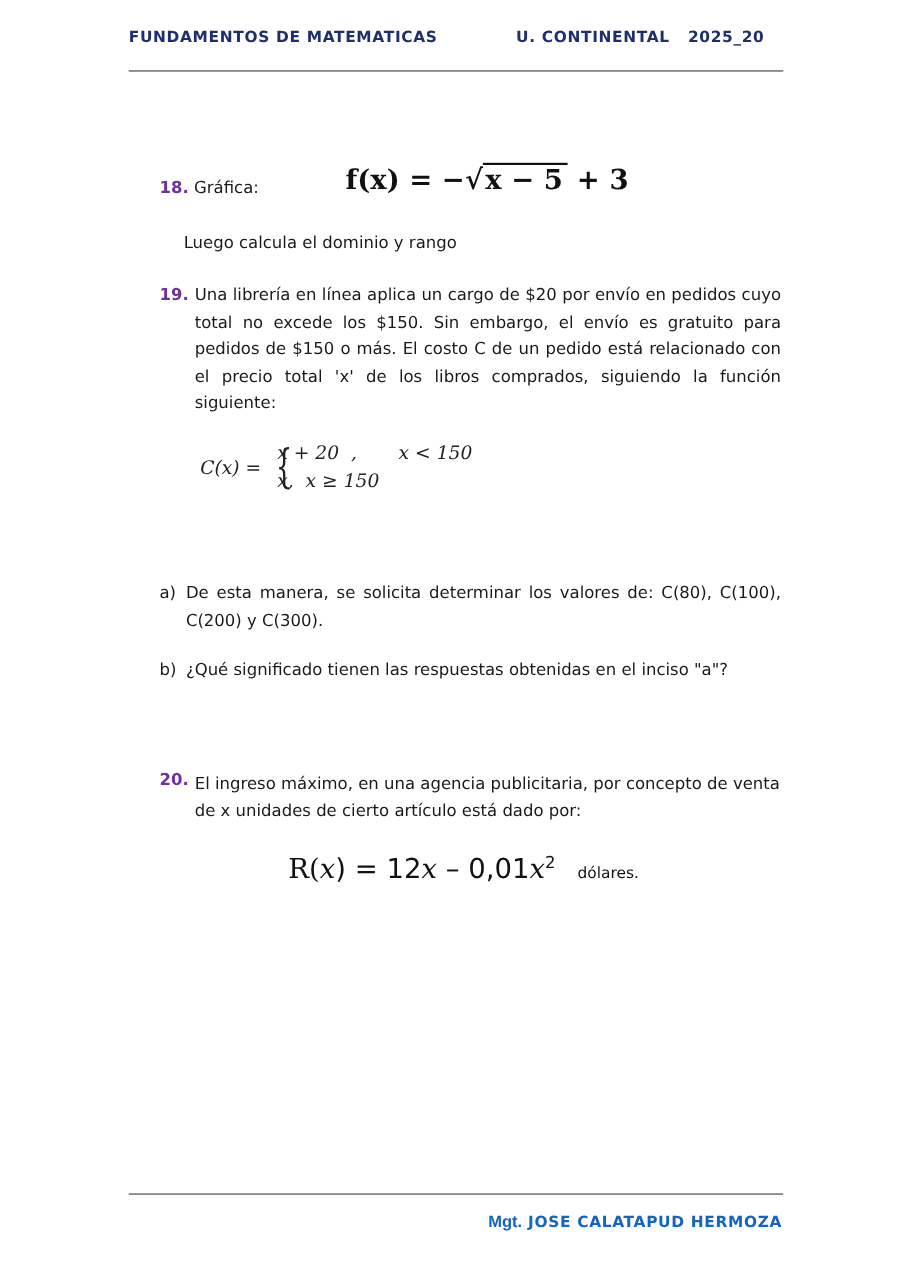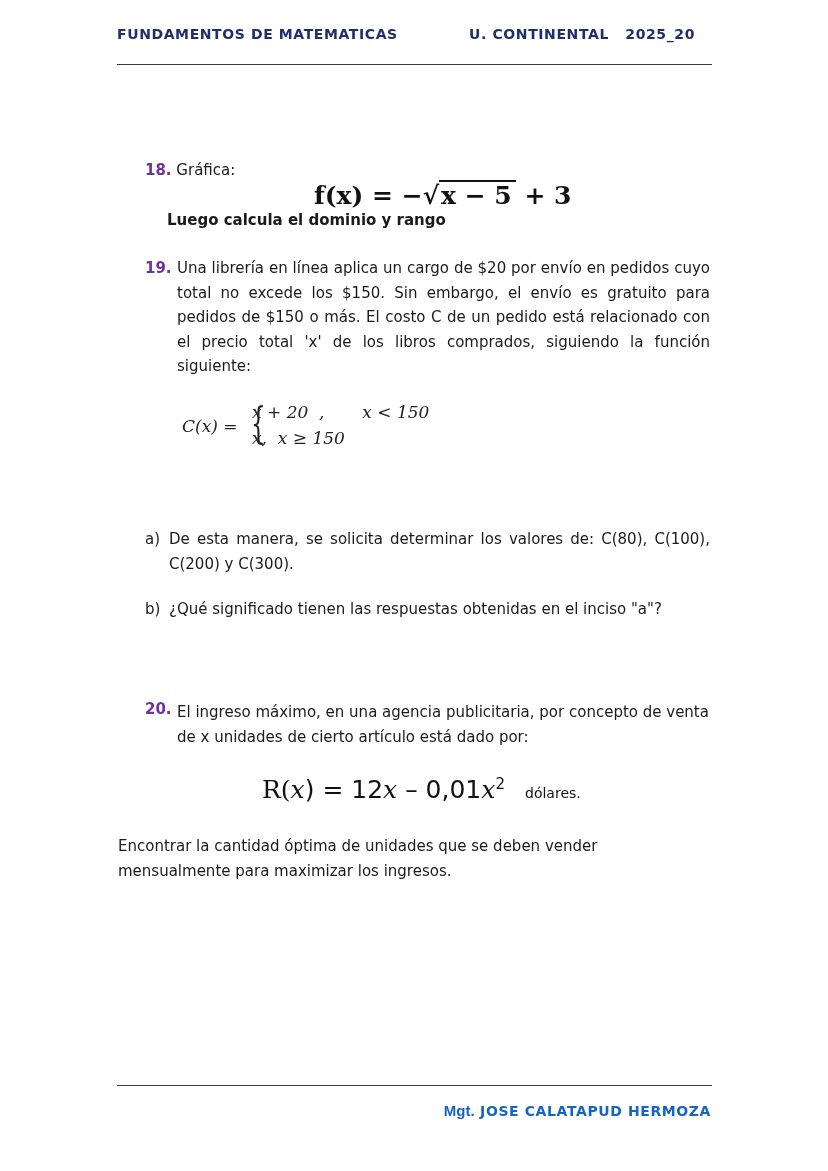--- a/index.html
+++ b/index.html
@@ -15,23 +15,23 @@
   .footer { position:absolute; top:1102px; right:117px; font-size:14px; font-weight:bold;
             color:#1565c0; letter-spacing:0.6px; white-space:nowrap; }
   .footer .mgt { font-family:"Liberation Sans", sans-serif; font-weight:bold; font-size:15px; letter-spacing:0; }
 
   .txt { position:absolute; font-family:"DejaVu Sans", sans-serif; font-size:15px; line-height:24.5px; color:#1a1a1a; }
   .num { color:#7030a0; font-weight:bold; }
   .just-last { text-align:justify; text-align-last:left; }
 
   .q18-label { top:158px; left:145px; }
   .q18-formula { position:absolute; top:148px; left:314px; font-family:"DejaVu Serif", serif;
-                 font-weight:bold; font-size:25px; color:#111; white-space:nowrap;margin-top:32px; }
+                 font-weight:bold; font-size:25px; color:#111; white-space:nowrap; }
   .sqrt-wrap { display:inline-block; border-top:2px solid #111; padding:0 4px 0 2px; line-height:28px; }
-  .q18-sub { top:208px; left:167px;font-weight:bold; }
+  .q18-sub { top:208px; left:167px; }
 
   .q19-num { top:256px; left:145px; }
   .q19-body { top:256px; left:177px; width:533px; }
 
   .piece { position:absolute; top:402px; left:182px; font-family:"DejaVu Serif", serif; font-size:17px; color:#222; }
   .piece .lhs { position:absolute; top:14px; left:0; font-style:italic; white-space:nowrap; }
   .piece .brace { position:absolute; top:0px; left:63px; font-size:42px; line-height:44px; font-weight:200; transform:scaleX(0.55); }
   .piece .r1 { position:absolute; top:0; left:70px; white-space:pre; font-style:italic; }
   .piece .r2 { position:absolute; top:26px; left:70px; white-space:pre; font-style:italic; }
 
@@ -86,19 +86,18 @@
 
 <div class="txt q20-num num">20.</div>
 <div class="txt q20-body">El ingreso máximo, en una agencia publicitaria, por concepto de venta de x unidades de cierto artículo está dado por:</div>
 
 <div class="revenue">
   <span class="main"><span class="R">R(</span><i>x</i><span>) = 12</span><i>x</i><span> – 0,01</span><i>x</i><sup>2</sup></span>
   <span class="unit">dólares.</span>
 </div>
 
 <div class="txt final">
-  <div>Encontrar la cantidad óptima de unidades que se deben vender mensualmente para maximizar los ingresos.</div>
 </div>
 
 <div class="ftr-rule"></div>
 <div class="footer">
   <span class="mgt">Mgt.</span><span> JOSE CALATAPUD HERMOZA</span>
 </div>
 
 </body></html>

